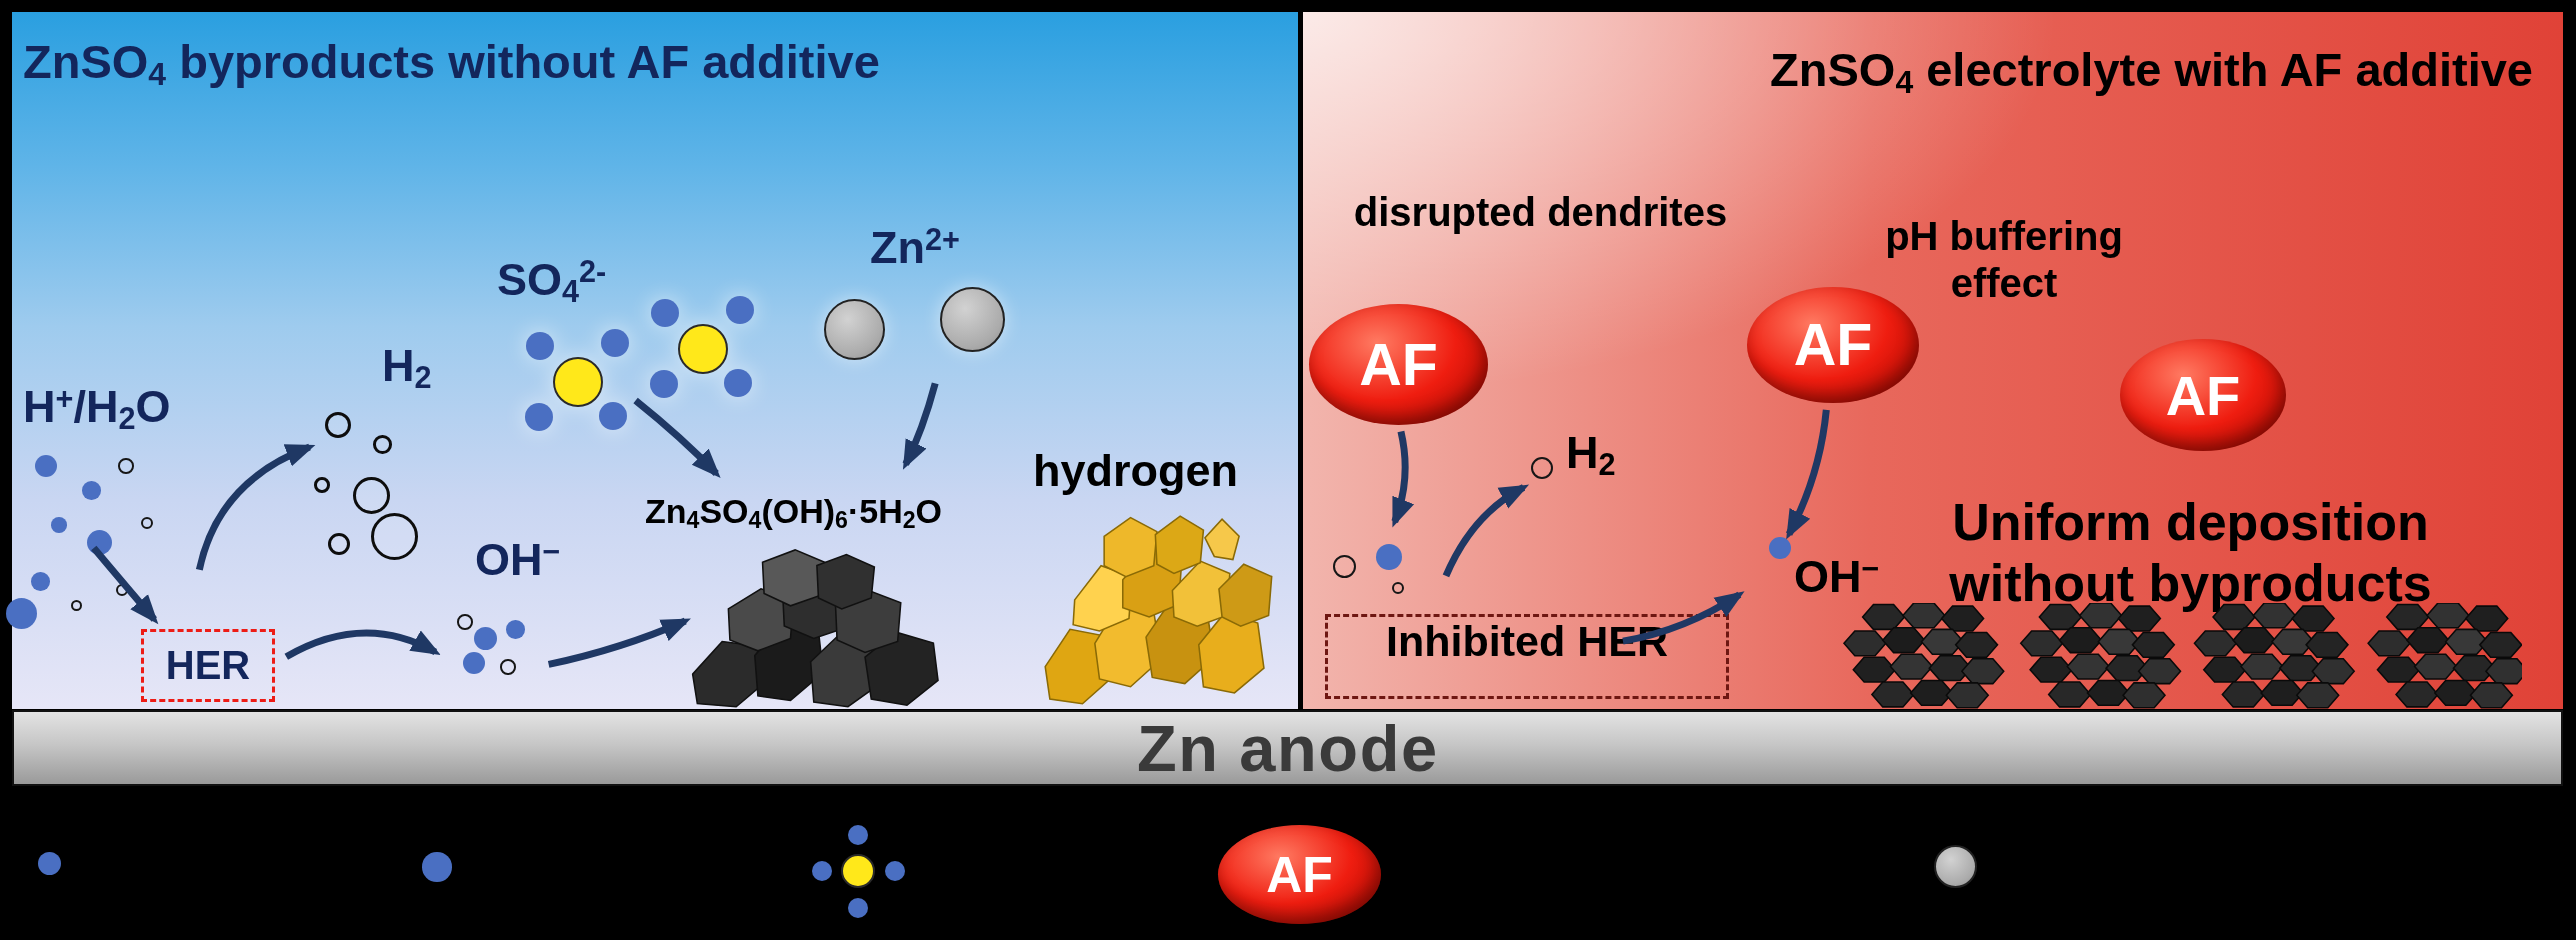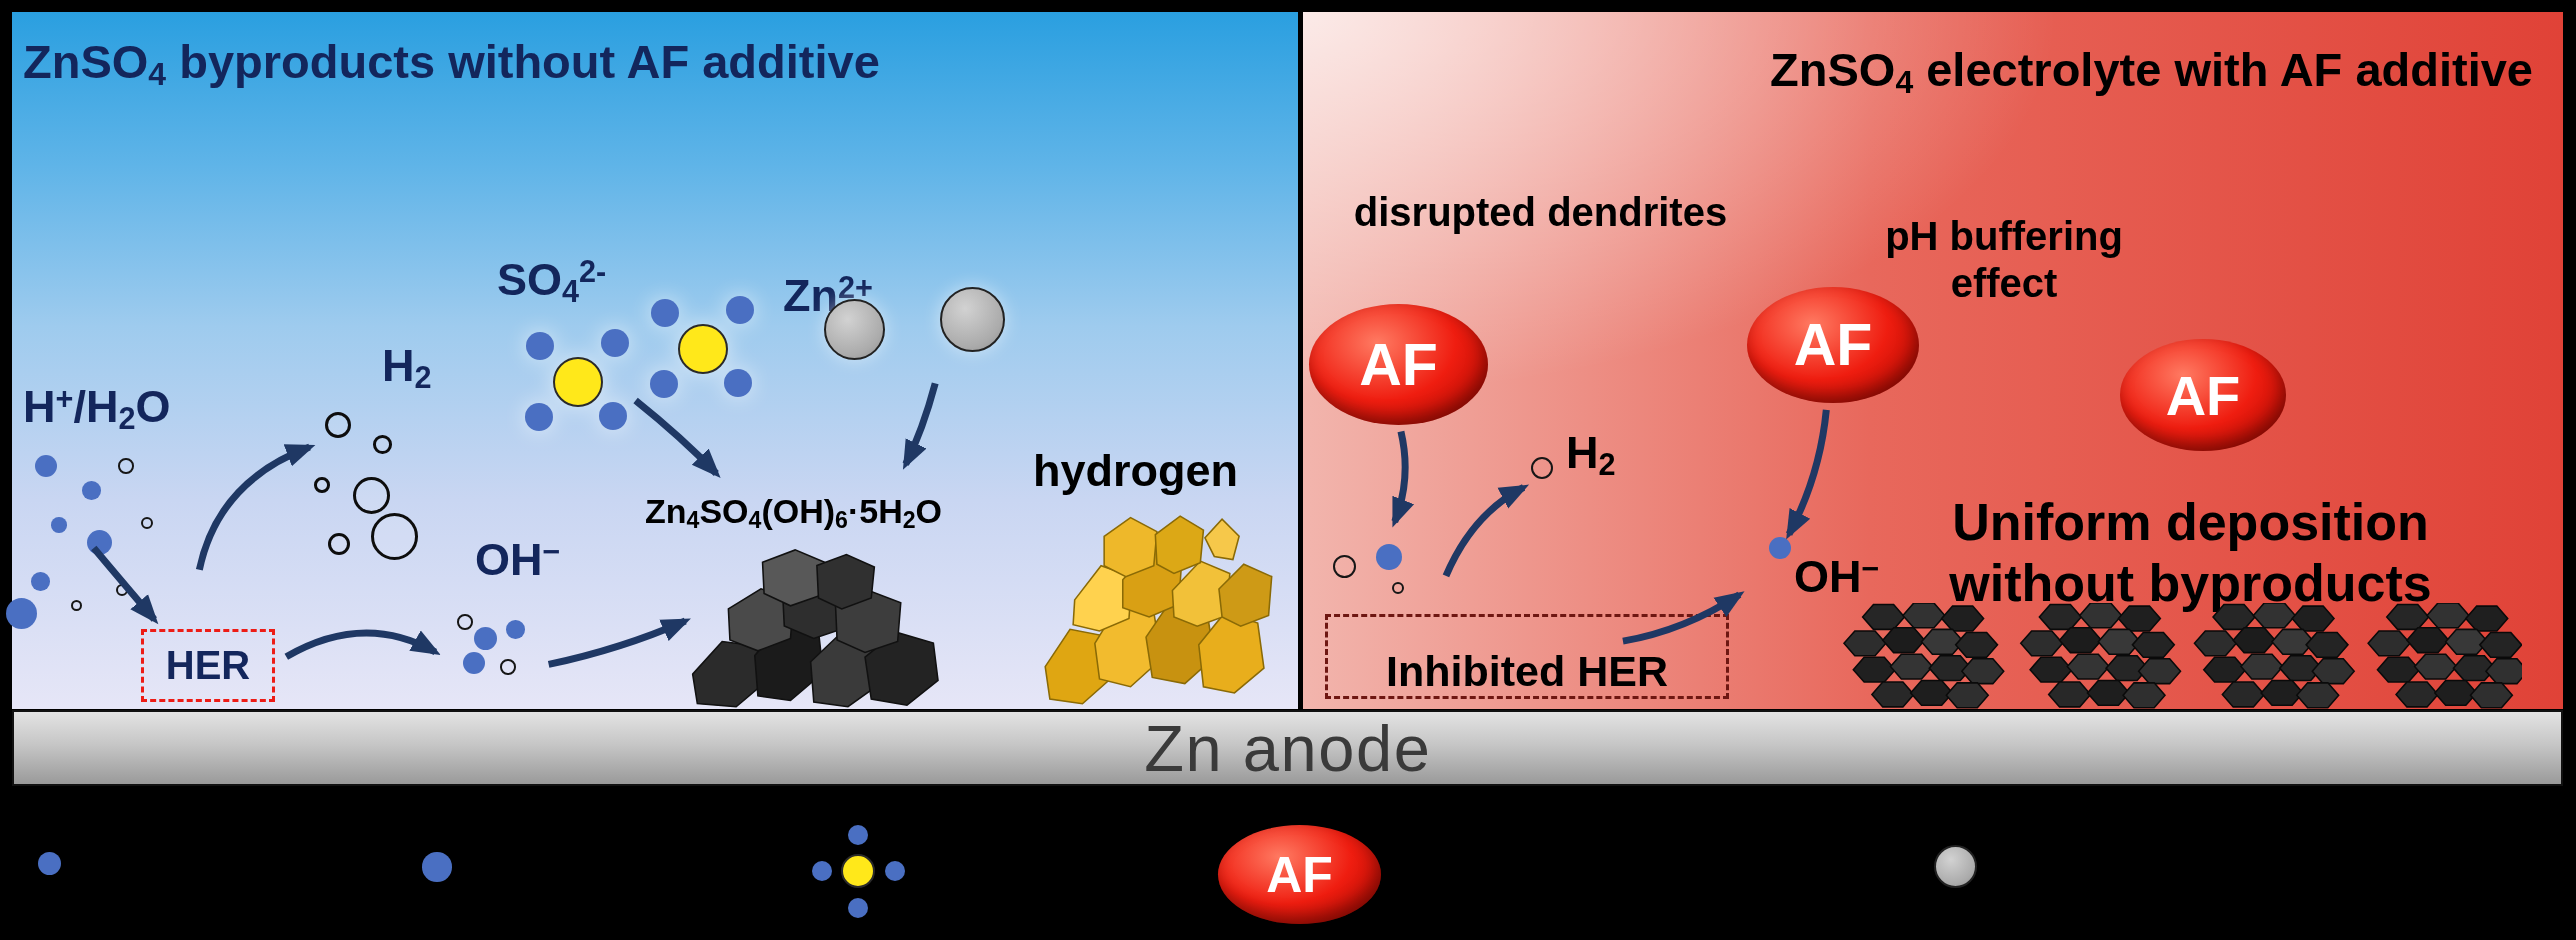--- a/index.html
+++ b/index.html
@@ -33,21 +33,21 @@
 
   .her-box {
     position:absolute; left:141px; top:629px; width:134px; height:73px;
     border:3.1px dashed #ed1c16; display:flex; align-items:center; justify-content:center;
     box-sizing:border-box;
   }
   .her-box .lbl-inner { font-weight:bold; font-size:40px; color:#13265c; }
 
   .inhibited-box {
     position:absolute; left:1325px; top:614px; width:404px; height:85px;
-    border:3.9px dashed #6e1712; display:flex; align-items:flex-end; justify-content:center;
+    border:3.9px dashed #6e1712; display:flex; align-items:flex-start; justify-content:center;
     box-sizing:border-box;
   }
   .inhibited-box .lbl-inner { font-weight:bold; font-size:43px; color:#000; }
 
   .so4 { position:absolute; filter:drop-shadow(0 0 11px rgba(255,255,255,0.6)); }
   .so4-core { position:absolute; background:#ffe81a; border:2.3px solid #2a2a2a; border-radius:50%; box-sizing:border-box; }
   .so4-dot { position:absolute; background:#4a6fc2; border-radius:50%; }
 
   .zn-circle {
     position:absolute; border-radius:50%; box-sizing:border-box;
@@ -63,40 +63,40 @@
   }
 
   .annotation { position:absolute; font-weight:bold; color:#000; text-align:center; line-height:1.18; }
 
   .anode {
     position:absolute; left:12.4px; top:710px; width:2551px; height:76px;
     background:linear-gradient(180deg,#e3e3e3 0%,#c6c6c6 45%,#9a9a9a 100%);
     border:2.3px solid #111; box-sizing:border-box;
     display:flex; align-items:center; justify-content:center;
   }
-  .anode .lbl-inner { font-weight:normal; font-size:65px; color:#3a3a3a; letter-spacing:1.6px; }
+  .anode .lbl-inner { font-weight:bold; font-size:65px; color:#3a3a3a; letter-spacing:1.6px; }
 
   svg.layer { position:absolute; left:0; top:0; width:2576px; height:940px; pointer-events:none; }
 </style>
 </head>
 <body>
 
 <div class="stage">
 
   <div class="panel panel-left"></div>
 
   <div class="panel panel-right"></div>
 
   <div class="lbl title navy" style="left:23px; top:37px;"><span>ZnSO</span><sub>4</sub><span> byproducts without AF additive</span></div>
   <div class="lbl title blacktxt" style="right:43px; top:45px;"><span>ZnSO</span><sub>4</sub><span> electrolyte with AF additive</span></div>
 
   <div class="lbl ion navy" style="left:23px; top:342px;margin-top:41px;"><span>H</span><sup>+</sup><span>/H</span><sub>2</sub><span>O</span></div>
   <div class="lbl ion navy" style="left:382px; top:342px;"><span>H</span><sub>2</sub></div>
   <div class="lbl ion navy" style="left:497px; top:256px;"><span>SO</span><sub>4</sub><sup>2-</sup></div>
-  <div class="lbl ion navy" style="left:783px; top:224px;margin-top:48px;"><span>Zn</span><sup>2+</sup></div>
+  <div class="lbl ion navy" style="left:870px; top:224px;"><span>Zn</span><sup>2+</sup></div>
   <div class="lbl ion navy" style="left:475px; top:536px;"><span>OH</span><sup>−</sup></div>
   <div class="lbl blacktxt" style="left:645px; top:494px; font-size:34px;"><span>Zn</span><sub>4</sub><span>SO</span><sub>4</sub><span>(OH)</span><sub>6</sub><span>·5H</span><sub>2</sub><span>O</span></div>
   <div class="lbl blacktxt" style="left:1033px; top:447px; font-size:45px;">hydrogen</div>
 
   <div class="her-box">
     <span class="lbl-inner">HER</span>
   </div>
 
   <span class="dot-blue" style="left:35px; top:455px; width:22px; height:22px;"></span>
   <span class="dot-blue" style="left:82px; top:481px; width:18.6px; height:18.6px;"></span>

